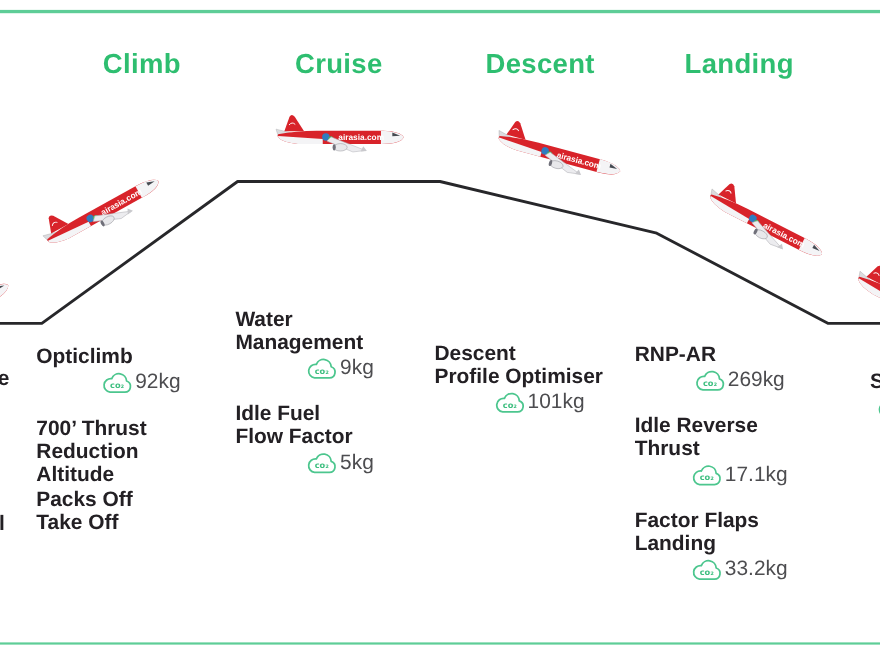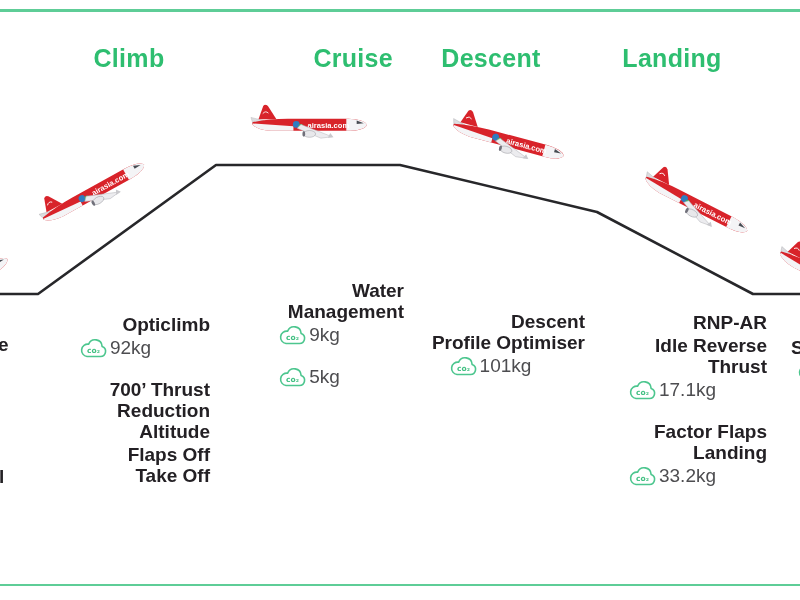--- a/index.html
+++ b/index.html
@@ -8,21 +8,21 @@
     overflow:hidden;font-family:"Liberation Sans",sans-serif;
   }
   .hline{position:absolute;left:0;width:800px;background:#5ecd97;}
   .hline.top{top:9px;height:3px;}
   .hline.bottom{top:584px;height:2px;}
   .flight-path{position:absolute;left:0;top:0;pointer-events:none;}
   .phase-header{
     position:absolute;top:44px;width:170px;text-align:center;
     font-size:25px;font-weight:bold;color:#2ebe70;letter-spacing:.3px;
   }
-  .col{position:absolute;width:190px;text-align:right;}
+  .col{position:absolute;width:190px;text-align:left;}
   .iname{
     font-size:19px;line-height:21px;font-weight:bold;color:#232024;
     white-space:pre-line;margin-bottom:2px;
   }
   .ival{
     display:flex;align-items:center;justify-content:center;gap:1px;
     height:22px;margin-bottom:20px;font-size:19px;color:#4d4d50;
   }
   .co2{width:30px;height:21px;flex:0 0 auto;}
   .frag{position:absolute;font-size:19px;font-weight:bold;color:#232024;line-height:21px;}
@@ -62,21 +62,21 @@
   </svg>
 
   <div class="hline top"></div>
   <div class="hline bottom"></div>
 
   <svg class="flight-path" width="800" height="600" viewBox="0 0 800 600">
     <polyline points="0,294 38,294 216,165 400,165 597,212 753,294 800,294" fill="none" stroke="#27272a" stroke-width="2.6" stroke-linejoin="round"></polyline>
   </svg>
 
   <div class="phase-header" style="left:44px;">Climb</div>
-  <div class="phase-header" style="left:223px;text-align:right;">Cruise</div>
+  <div class="phase-header" style="left:223px;">Cruise</div>
   <div class="phase-header" style="left:406px;">Descent</div>
   <div class="phase-header" style="left:587px;">Landing</div>
 
   <div class="plane-wrap" style="left:-110px;top:238px;transform:rotate(-29deg);transform-origin:100% 50%;">
     <svg viewBox="0 0 125 42">
         <use href="#plane" xlink:href="#plane"></use>
       </svg>
   </div>
   <div class="plane-wrap" style="left:34px;top:172px;transform:rotate(-29deg);">
     <svg viewBox="0 0 125 42">
@@ -97,53 +97,55 @@
     <svg viewBox="0 0 125 42">
         <use href="#plane" xlink:href="#plane"></use>
       </svg>
   </div>
   <div class="plane-wrap" style="left:778px;top:232px;transform:rotate(27deg);transform-origin:0 50%;">
     <svg viewBox="0 0 125 42">
         <use href="#plane" xlink:href="#plane"></use>
       </svg>
   </div>
 
-  <div class="col" style="left:20px;top:314px;">
+  <div class="col" style="left:33px;top:314px;">
     <div class="item">
       <div class="iname">Opticlimb</div>
       <div class="ival">
         <svg class="co2" viewBox="0 0 30 21">
             <use href="#co2cloud" xlink:href="#co2cloud"></use>
           </svg>
         <span>92kg</span>
       </div>
     </div>
     <div class="item">
       <div class="iname">700’ Thrust
 Reduction
 Altitude</div>
     </div>
     <div class="item">
-      <div class="iname">Flaps Off
+      <div class="iname">Packs Off
 Take Off</div>
     </div>
   </div>
 
   <div class="col" style="left:214px;top:280px;">
     <div class="item">
       <div class="iname">Water
 Management</div>
       <div class="ival">
         <svg class="co2" viewBox="0 0 30 21">
             <use href="#co2cloud" xlink:href="#co2cloud"></use>
           </svg>
         <span>9kg</span>
       </div>
     </div>
     <div class="item">
+      <div class="iname">Idle Fuel
+Flow Factor</div>
       <div class="ival">
         <svg class="co2" viewBox="0 0 30 21">
             <use href="#co2cloud" xlink:href="#co2cloud"></use>
           </svg>
         <span>5kg</span>
       </div>
     </div>
   </div>
 
   <div class="col" style="left:395px;top:311px;">
@@ -155,20 +157,26 @@
             <use href="#co2cloud" xlink:href="#co2cloud"></use>
           </svg>
         <span>101kg</span>
       </div>
     </div>
   </div>
 
   <div class="col" style="left:577px;top:312px;">
     <div class="item">
       <div class="iname">RNP-AR</div>
+      <div class="ival">
+        <svg class="co2" viewBox="0 0 30 21">
+            <use href="#co2cloud" xlink:href="#co2cloud"></use>
+          </svg>
+        <span>269kg</span>
+      </div>
     </div>
     <div class="item">
       <div class="iname">Idle Reverse
 Thrust</div>
       <div class="ival">
         <svg class="co2" viewBox="0 0 30 21">
             <use href="#co2cloud" xlink:href="#co2cloud"></use>
           </svg>
         <span>17.1kg</span>
       </div>

